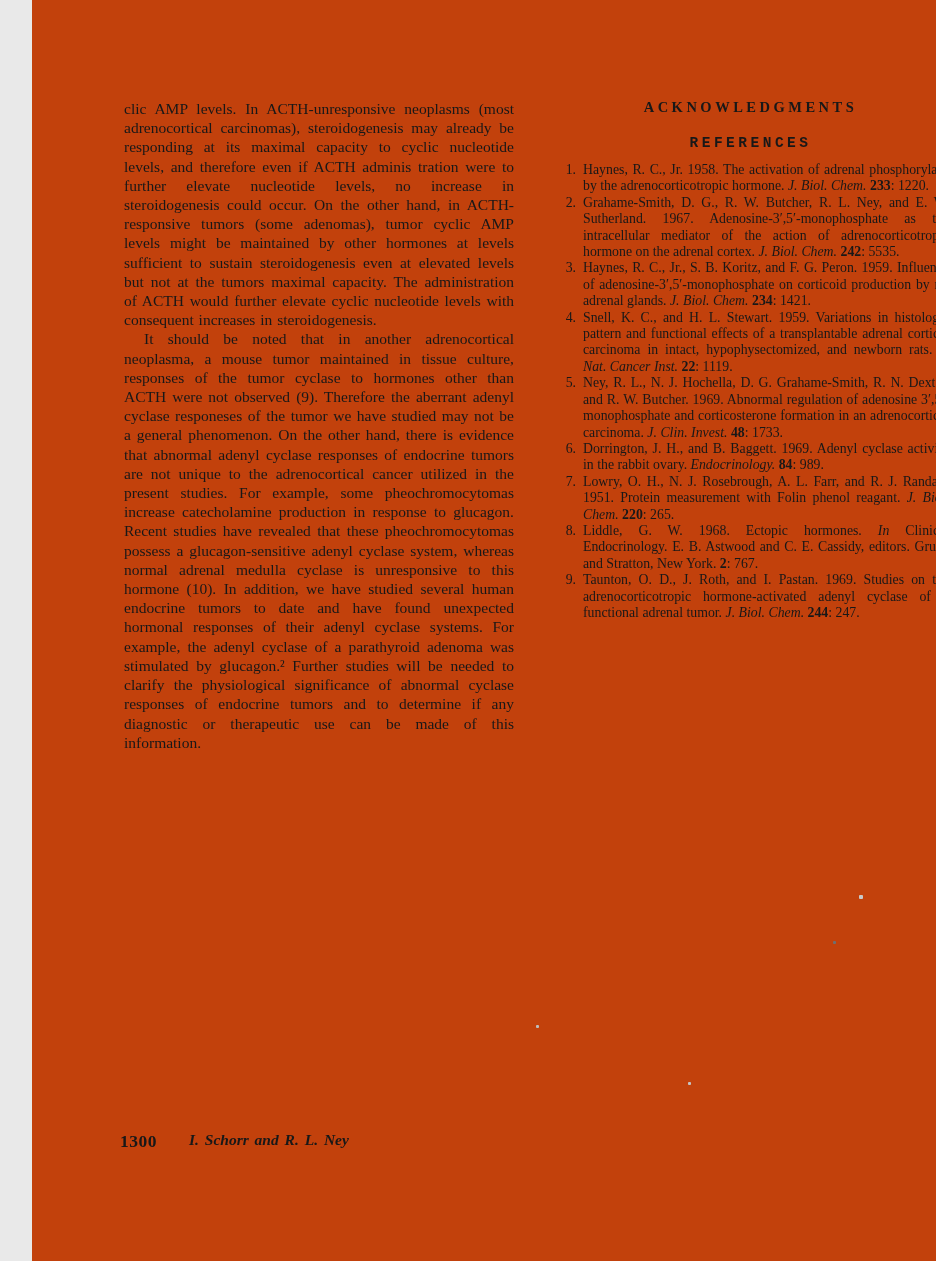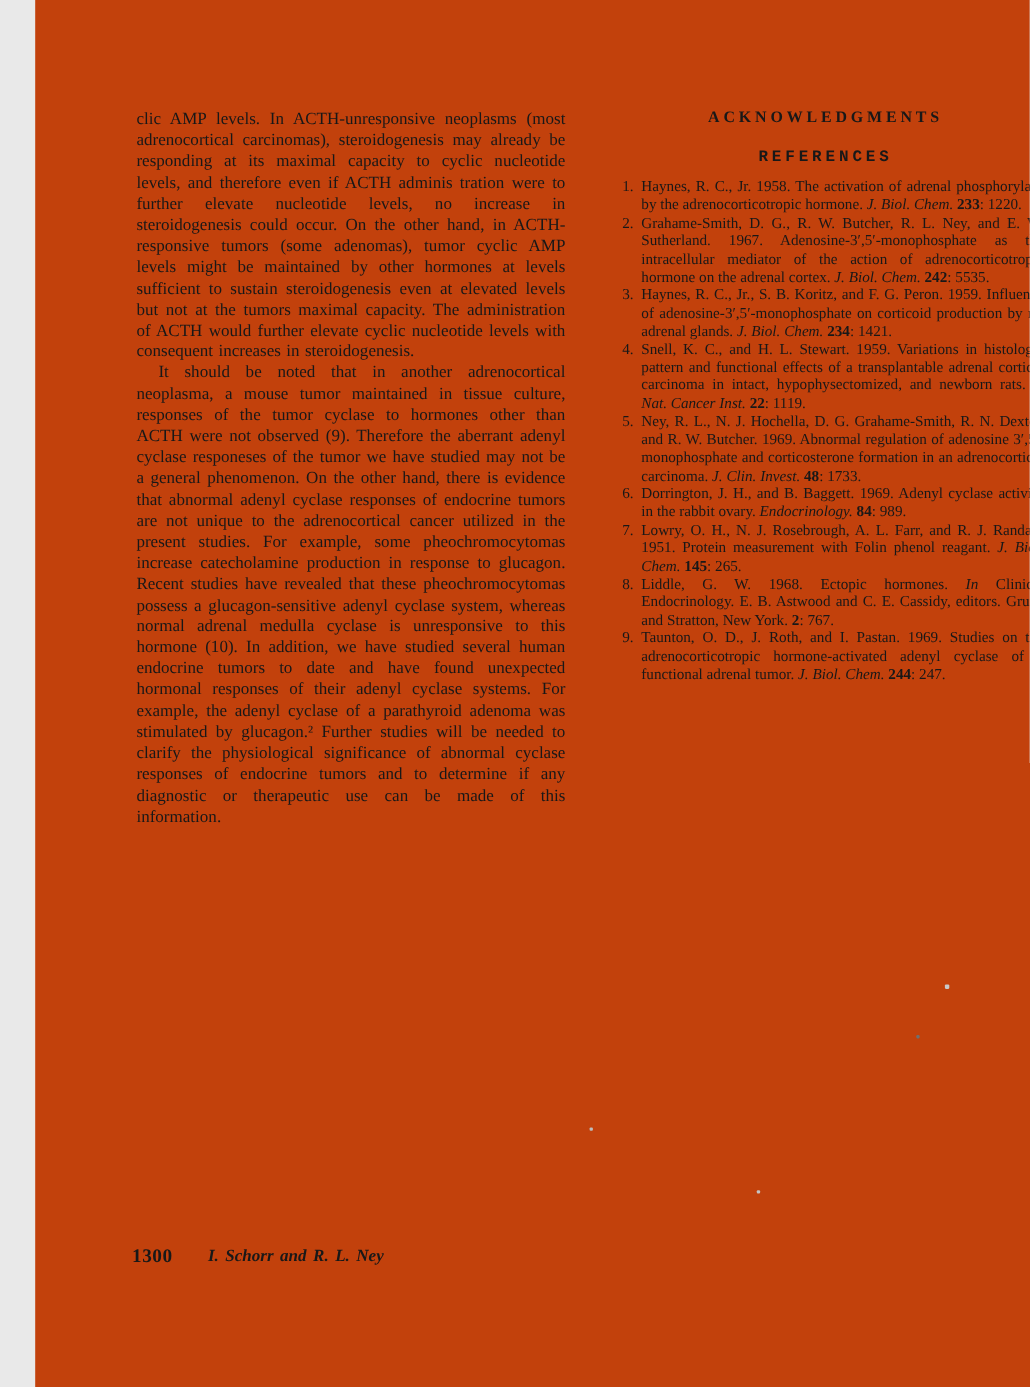--- a/index.html
+++ b/index.html
@@ -31,21 +31,21 @@
   .ack-par { font-size:15.5px; line-height:19.2px; text-align:justify; word-spacing:1px; }
   .refs-heading { margin-top:19px; margin-bottom:11px;font-family:Liberation Mono, monospace; }
 
   .refs-list { }
   .ref-item { display:flex; font-size:13.8px; line-height:16.4px; }
   .ref-num  { flex:0 0 24px; width:24px; text-align:right; margin-right:7px; }
   .ref-text { flex:1; text-align:justify; }
   .it { font-style:italic; }
   .bd { font-weight:bold; }
 
-  .footer { position:absolute; top:1131px; left:88px; display:flex; align-items:center; }
+  .footer { position:absolute; top:1131px; left:88px; display:flex; align-items:flex-start; }
   .page-num { font-size:17.5px; font-weight:bold; letter-spacing:0.5px; }
   .running-authors { font-size:15.5px; font-style:italic; font-weight:bold; margin-left:32px; word-spacing:2px; }
 
   .speck { position:absolute; border-radius:1px; }
   .speck-1 { left:827px; top:895px;  width:4px; height:4px; background:#c9c9c9; }
   .speck-2 { left:801px; top:941px;  width:3px; height:3px; background:#6f6f6f; }
   .speck-3 { left:504px; top:1025px; width:3px; height:3px; background:#bdbdbd; }
   .speck-4 { left:656px; top:1082px; width:3px; height:3px; background:#c4c4c4; }
 </style>
 </head>
@@ -84,21 +84,21 @@
         <div class="ref-item">
           <span class="ref-num">5.</span>
           <span class="ref-text"><span>Ney, R. L., N. J. Hochella, D. G. Grahame-Smith, R. N. Dexter, and R. W. Butcher. 1969. Abnormal regulation of adenosine 3′,5′-monophosphate and corticosterone formation in an adrenocortical carcinoma. </span><span class="it">J. Clin. Invest.</span><span> </span><span class="bd">48</span><span>: 1733.</span></span>
         </div>
         <div class="ref-item">
           <span class="ref-num">6.</span>
           <span class="ref-text"><span>Dorrington, J. H., and B. Baggett. 1969. Adenyl cyclase activity in the rabbit ovary. </span><span class="it">Endocrinology.</span><span> </span><span class="bd">84</span><span>: 989.</span></span>
         </div>
         <div class="ref-item">
           <span class="ref-num">7.</span>
-          <span class="ref-text"><span>Lowry, O. H., N. J. Rosebrough, A. L. Farr, and R. J. Randall. 1951. Protein measurement with Folin phenol reagant. </span><span class="it">J. Biol. Chem.</span><span> </span><span class="bd">145</span><span>: 265.</span></span>
+          <span class="ref-text"><span>Lowry, O. H., N. J. Rosebrough, A. L. Farr, and R. J. Randall. 1951. Protein measurement with Folin phenol reagant. </span><span class="it">J. Biol. Chem.</span><span> </span><span class="bd">220</span><span>: 265.</span></span>
         </div>
         <div class="ref-item">
           <span class="ref-num">8.</span>
           <span class="ref-text"><span>Liddle, G. W. 1968. Ectopic hormones. </span><span class="it">In</span><span> Clinical Endocrinology. E. B. Astwood and C. E. Cassidy, editors. Grune and Stratton, New York. </span><span class="bd">2</span><span>: 767.</span></span>
         </div>
         <div class="ref-item">
           <span class="ref-num">9.</span>
           <span class="ref-text"><span>Taunton, O. D., J. Roth, and I. Pastan. 1969. Studies on the adrenocorticotropic hormone-activated adenyl cyclase of a functional adrenal tumor. </span><span class="it">J. Biol. Chem.</span><span> </span><span class="bd">244</span><span>: 247.</span></span>
         </div>
       </div>

